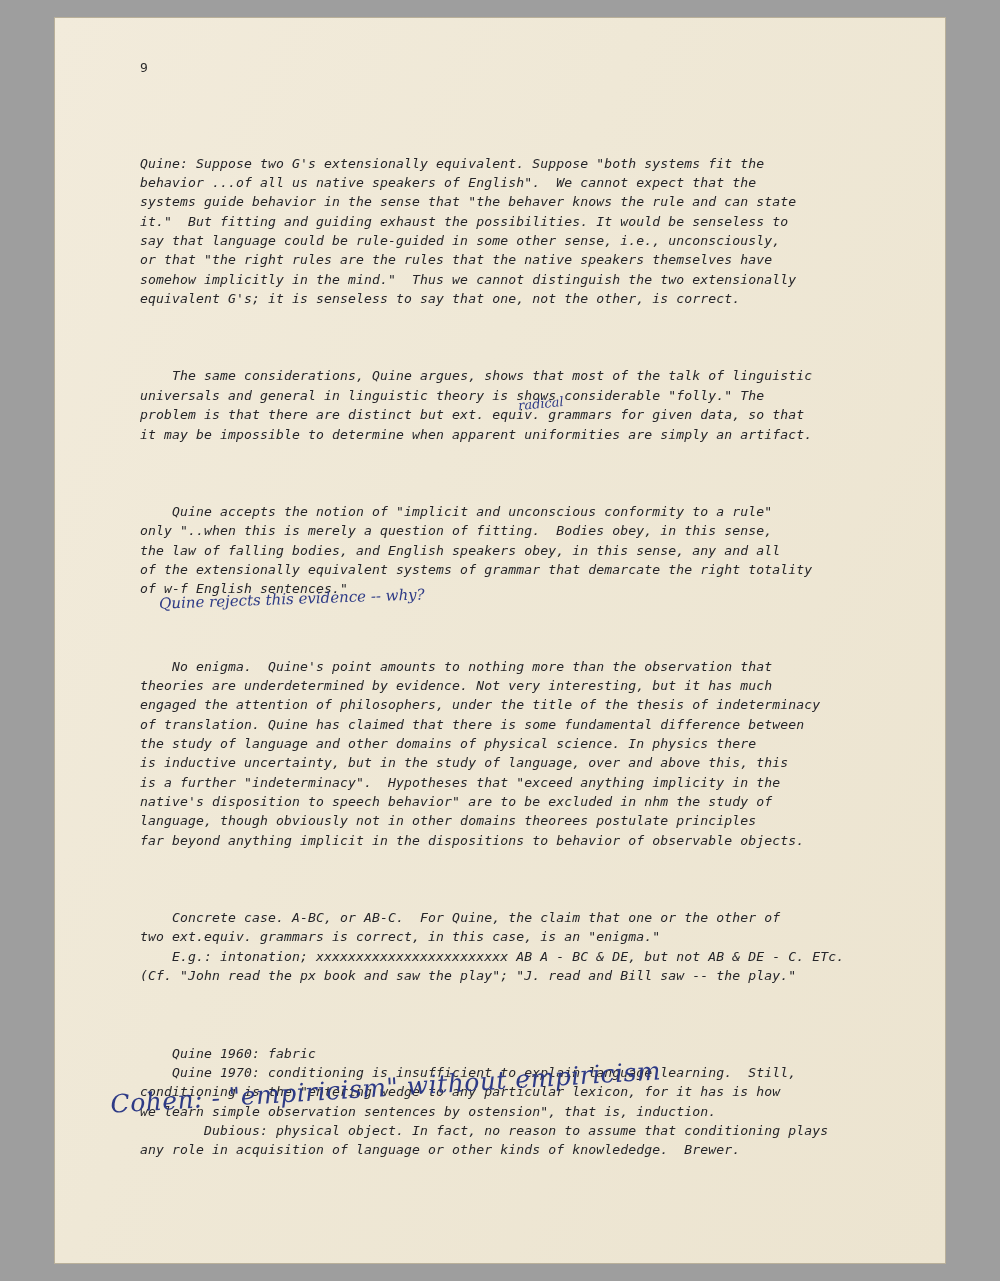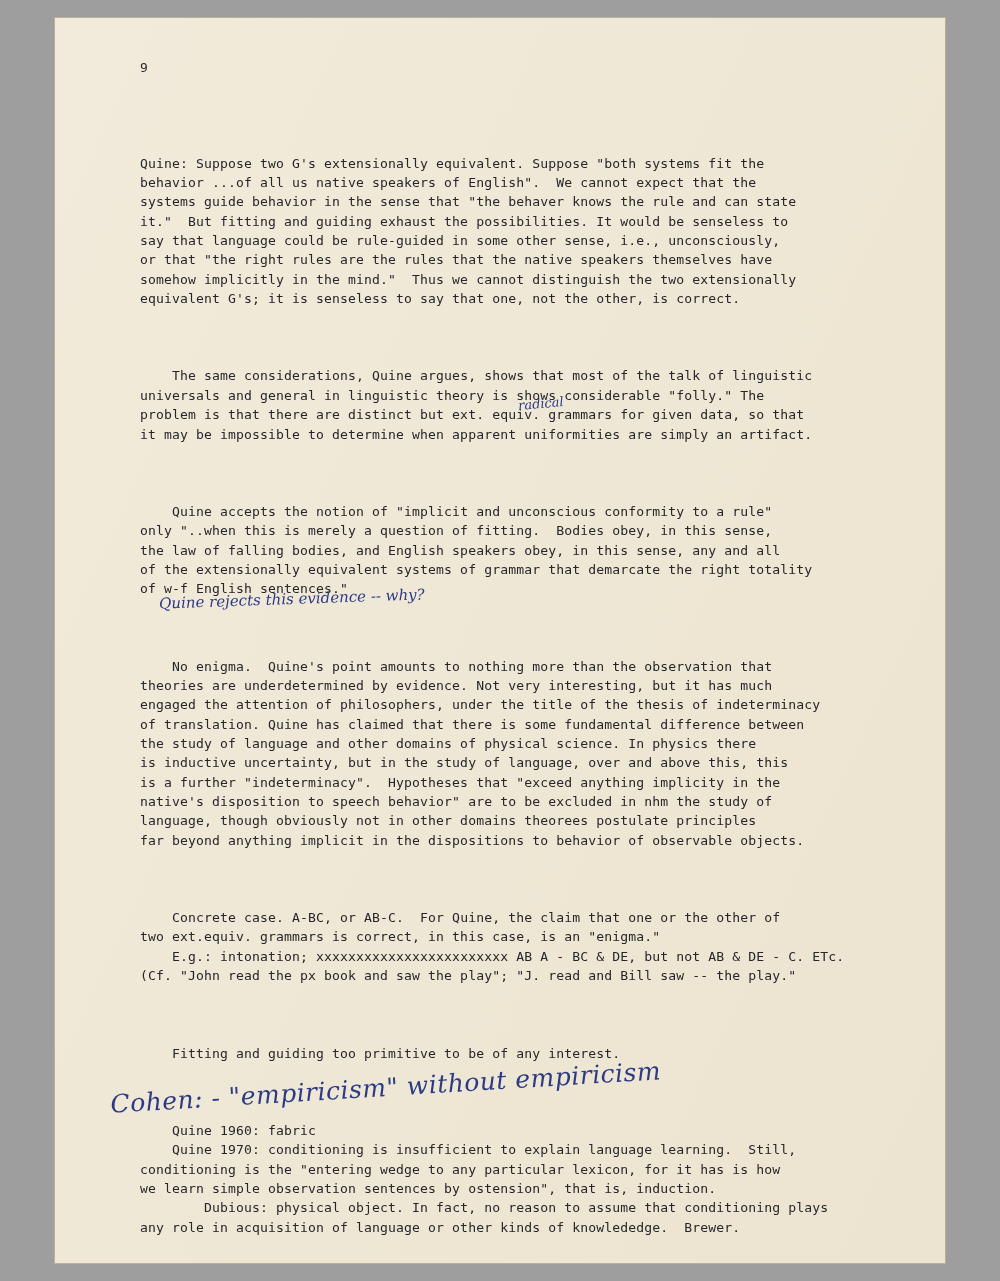--- a/index.html
+++ b/index.html
@@ -43,20 +43,21 @@
     font-size: 13.1px;
     line-height: 19.35px;
     color: #26262a;
     letter-spacing: 0.12px;
     white-space: pre-wrap;
     font-family: "DejaVu Sans Mono", monospace;
   }
   .para {
     margin: 0 0 19.35px 0;
     white-space: pre-wrap;
+    font-style: italic;
   }
   .para.tight {
     margin-bottom: 0;
   }
   
   .hand {
     position: absolute;
     font-family: "DejaVu Serif", serif;
     font-style: italic;
     color: #2d3a86;
@@ -116,21 +117,20 @@
 the study of language and other domains of physical science. In physics there
 is inductive uncertainty, but in the study of language, over and above this, this
 is a further "indeterminacy".  Hypotheses that "exceed anything implicity in the
 native's disposition to speech behavior" are to be excluded in nhm the study of
 language, though obviously not in other domains theorees postulate principles
 far beyond anything implicit in the dispositions to behavior of observable objects.</p>
       <p class="para">    Concrete case. A-BC, or AB-C.  For Quine, the claim that one or the other of
 two ext.equiv. grammars is correct, in this case, is an "enigma."
     E.g.: intonation; xxxxxxxxxxxxxxxxxxxxxxxx AB A - BC &amp; DE, but not AB &amp; DE - C. ETc.
 (Cf. "John read the px book and saw the play"; "J. read and Bill saw -- the play."</p>
-      <p class="para">    Fitting and guiding too primitive to be of any interest.</p>
       <p class="para tight">    Quine 1960: fabric
     Quine 1970: conditioning is insufficient to explain language learning.  Still,
 conditioning is the "entering wedge to any particular lexicon, for it has is how
 we learn simple observation sentences by ostension", that is, induction.
         Dubious: physical object. In fact, no reason to assume that conditioning plays
 any role in acquisition of language or other kinds of knowlededge.  Brewer.</p>
     </div>
 
     <div class="hand h1">radical</div>
     <div class="hand h2">Quine rejects this evidence -- why?</div>

